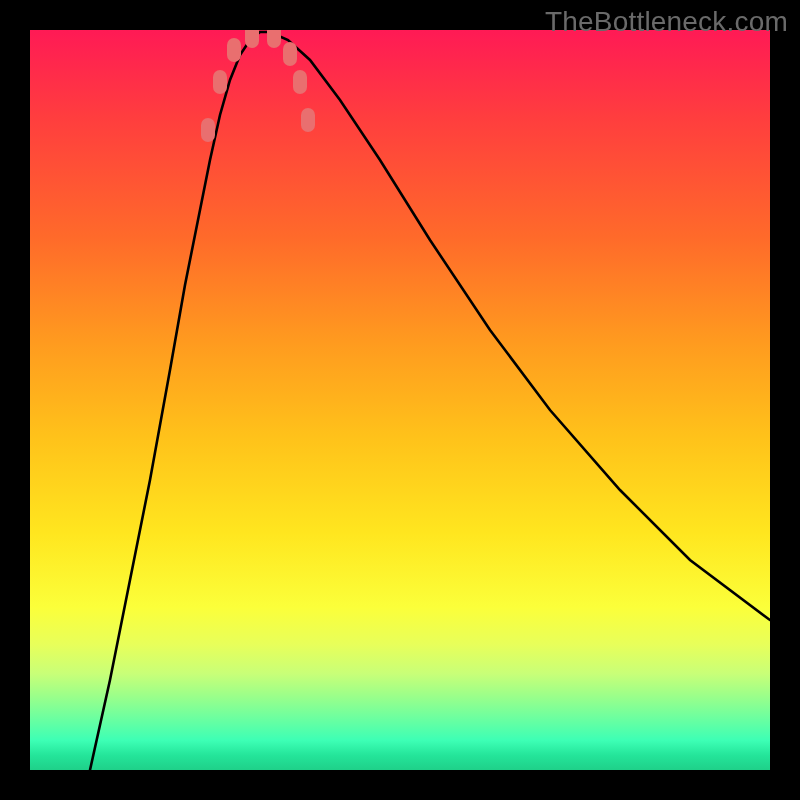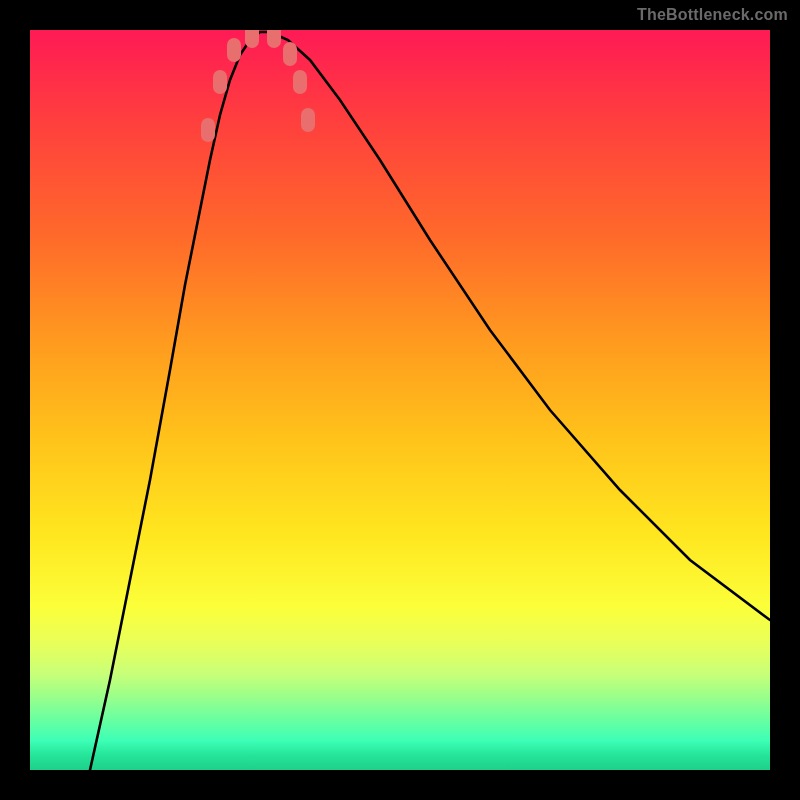--- a/index.html
+++ b/index.html
@@ -9,22 +9,22 @@
     width: 800px;
     height: 800px;
     background: #000;
   }
   .watermark {
     position: absolute;
     top: 6px;
     right: 12px;
     color: #6a6a6a;
     font-family: Arial, Helvetica, sans-serif;
-    font-size: 16px;
-    font-weight: 700;
+    font-size: 28px;
+    font-weight: 400;
     letter-spacing: 0.2px;
     z-index: 5;
   }
   .plot-area {
     position: absolute;
     left: 30px;
     top: 30px;
     width: 740px;
     height: 740px;
     overflow: hidden;

